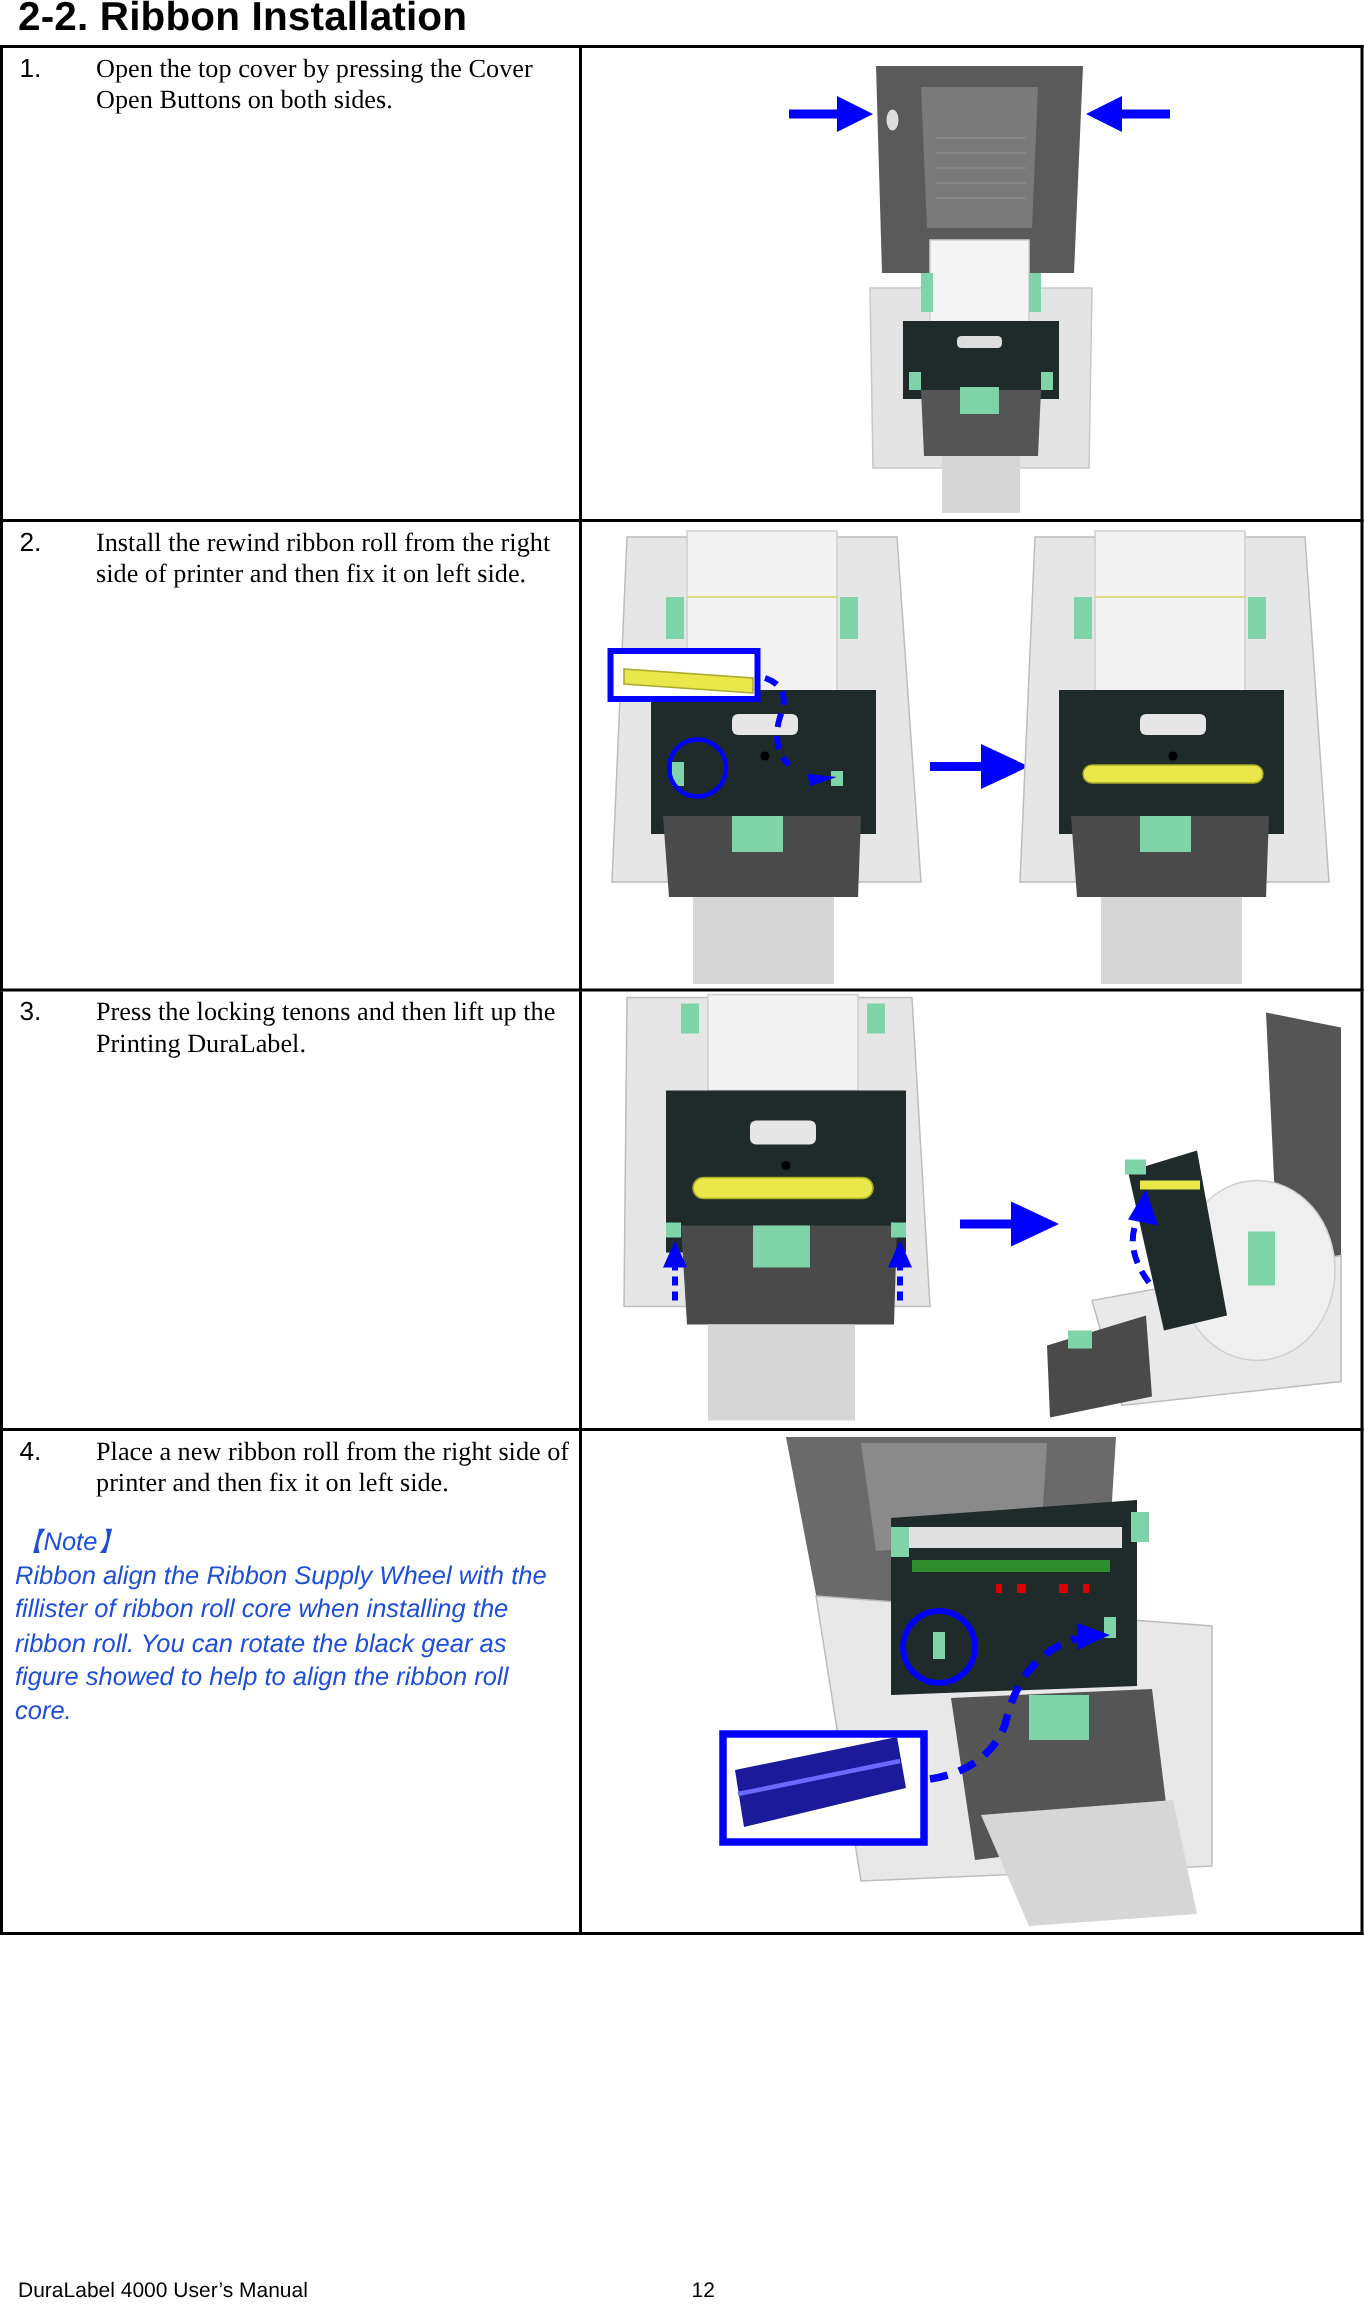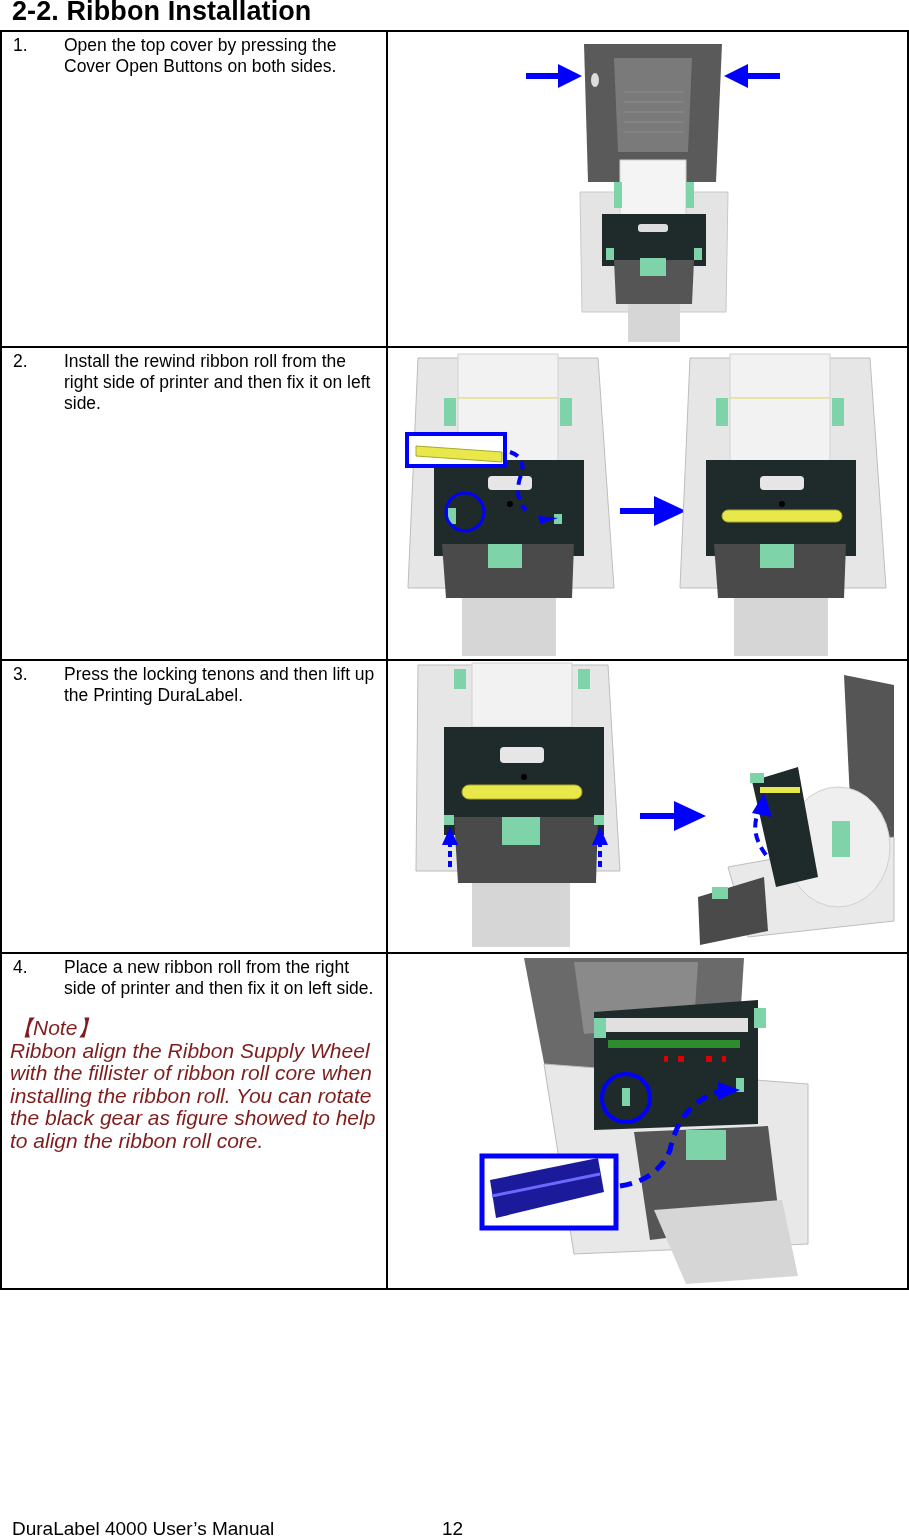--- a/index.html
+++ b/index.html
@@ -12,29 +12,29 @@
     font-size: 27px; font-weight: bold; letter-spacing: 0.1px;
   }
   table.steps {
     position: absolute; left: 0; top: 30px; width: 909px;
     border-collapse: collapse; table-layout: fixed;
   }
   table.steps td { border: 2px solid #000; vertical-align: top; padding: 0; }
   td.text-cell { width: 384px; }
   .step { display: flex; font-size: 17.5px; line-height: 21px; padding: 3px 4px 0 11px; }
   .step .num { width: 51px; flex: none; }
-  .step .txt { flex: 1; }
-  .note { color: #7f1d1d; font-size: 21px; line-height: 22.5px; padding: 18px 6px 0 8px; font-style: italic; }
+  .step .txt { flex: 1; font-family: Liberation Serif, serif; }
+  .note { color: #1d4ed8; font-size: 17px; line-height: 22.5px; padding: 18px 6px 0 8px; font-style: italic; }
   .note .note-label { display: block; padding-left: 2px; }
   td.fig-cell { text-align: center; }
   svg { display: block; }
   .footer {
-    position: absolute; top: 1518px; left: 12px; font-size: 19px;
-  }
-  .footer .page-num { position: absolute; left: 430px; top: 0; }
+    position: absolute; top: 1518px; left: 12px; font-size: 14px;
+  }
+  .footer .page-num { position: absolute; left: 449px; top: 0; }
 </style>
 </head>
 <body>
 
 <h1 class="page-title">2-2. Ribbon Installation</h1>
 
 <table class="steps">
 
   <tbody>
       <tr style="height:316px">

